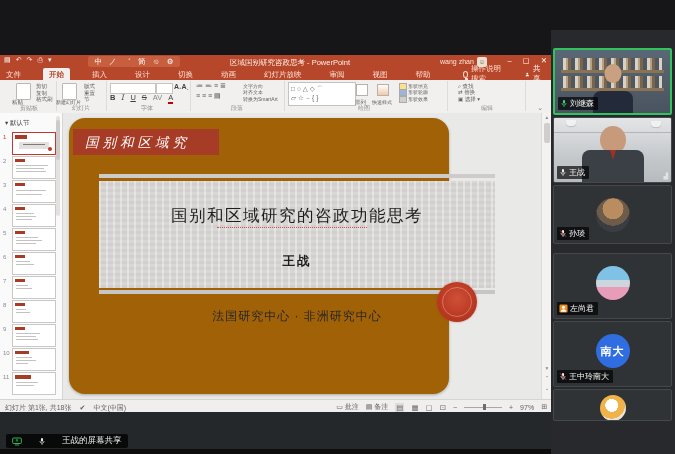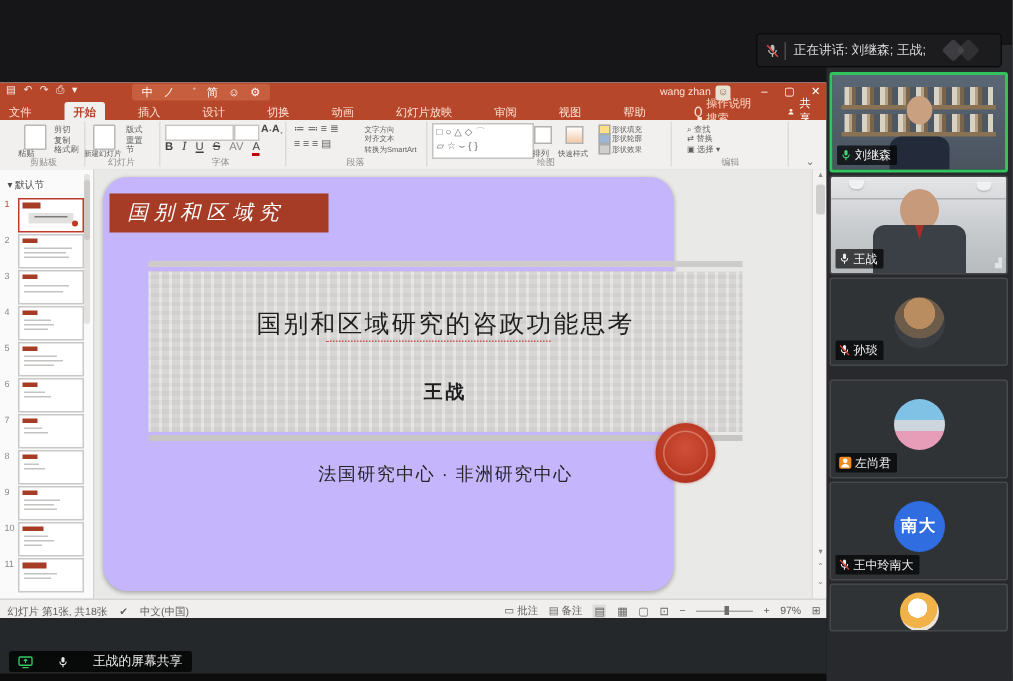--- a/index.html
+++ b/index.html
@@ -51,21 +51,21 @@
   .sectHdr{left:5px;top:6px;font-size:6.5px;color:#4a4a4a;}
   .thumbrow{left:0;width:62px;height:22px;}
   .tnum{left:3px;top:2px;font-size:6px;color:#8a8a8a;}
   .tbox{left:12px;top:0;width:42px;height:21px;background:#fff;border:1px solid #c9c8c7;}
   .tbox.sel{border:1.5px solid #c0392b;}
   .tchip{left:2px;top:2px;width:10px;height:3px;background:#a63b26;}
   .tline{left:3px;height:1px;background:#c4c3c2;}
   .panelSb{left:56px;top:3px;width:4px;height:100px;background:#e3e2e1;border-radius:2px;}
   .panelSb:after{content:"";position:absolute;left:0;top:4px;width:4px;height:40px;background:#cccbca;border-radius:2px;}
   
-  .slide{left:69px;top:5px;width:380px;height:276px;background:#c4b5fd;box-shadow:0 1px 3px rgba(0,0,0,.28);border-radius:16px;}
+  .slide{left:69px;top:5px;width:380px;height:276px;background:#a16207;box-shadow:0 1px 3px rgba(0,0,0,.28);border-radius:16px;}
   .redBox{left:4px;top:11px;width:134px;height:26px;background:#a63b26;color:#fff;
           font-family:"DejaVu Serif","Liberation Serif",serif;font-style:italic;font-size:13.5px;
           line-height:26px;padding-left:12px;letter-spacing:4px;}
   .bannerStrip{left:30px;width:396px;height:4px;background:#cdcccb;}
   .bannerMain{left:30px;top:63px;width:396px;height:107px;background:#d8d7d6;
       background-image:repeating-linear-gradient(90deg,rgba(255,255,255,.35) 0 2px,rgba(0,0,0,0) 2px 7px),
                         repeating-linear-gradient(0deg,rgba(0,0,0,.035) 0 3px,rgba(0,0,0,0) 3px 6px);}
   .mainTitle{left:0;right:0;top:24px;text-align:center;font-size:16.5px;color:#1e1e1e;letter-spacing:1.5px;font-weight:500;}
   .spellWave{left:118px;top:44px;width:150px;height:2px;border-bottom:1px dotted #d05050;}
   .author{left:0;right:0;top:72px;text-align:center;font-size:12.5px;color:#1e1e1e;font-weight:bold;letter-spacing:2px;}
@@ -119,53 +119,40 @@
        border-left:3px solid transparent;border-right:3px solid transparent;border-top:10px solid #a03028;}
   .netIc{position:absolute;right:3px;bottom:3px;font-size:6px;color:rgba(255,255,255,.55);}
   svg.ic{display:block;}
 </style>
 </head>
 <body>
 
 <div id="app">
 
 
-  <div class="abs speakBadge">
-    <span style="margin-left:5px">
-      <svg class="ic" width="10" height="10" viewBox="0 0 10 10">
-        <rect x="3.7" y="0.8" width="2.6" height="4.4" rx="1.3" fill="#b9b9bb"></rect>
-        <path d="M2.5 4.3a2.5 2.5 0 0 0 5 0" fill="none" stroke="#b9b9bb" stroke-width="0.9"></path>
-        <line x1="5" y1="6.9" x2="5" y2="9" stroke="#b9b9bb" stroke-width="0.9"></line>
-        <line x1="1.4" y1="1.2" x2="8.6" y2="8.8" stroke="#d24a3e" stroke-width="1.1"></line>
-      </svg>
-    </span>
-    <span class="divider"></span>
-    <span class="txt">正在讲话: 刘继森; 王战;</span>
-    <span class="abs diam" style="right:26px;top:5px"></span>
-    <span class="abs diam" style="right:16px;top:5px;opacity:.35"></span>
-  </div>
 
   <div class="abs ppt">
 
     <div class="abs pptTitle">
       <div class="abs qat">
         <span>▤</span>
         <span>↶</span>
         <span>↷</span>
         <span>⎙</span>
         <span>▾</span>
       </div>
       <div class="abs imeBox">
         <span>中</span>
         <span>ノ</span>
         <span>゛</span>
         <span>简</span>
         <span>☺</span>
         <span>⚙</span>
       </div>
+      <div class="abs pptTitleTxt">区域国别研究咨政思考 - PowerPoint</div>
       <div class="abs userName">wang zhan</div>
       <div class="abs userAva">☺</div>
       <div class="abs winBtns">
         <span>–</span>
         <span>▢</span>
         <span>✕</span>
       </div>
     </div>
 
     <div class="abs tabRow">

